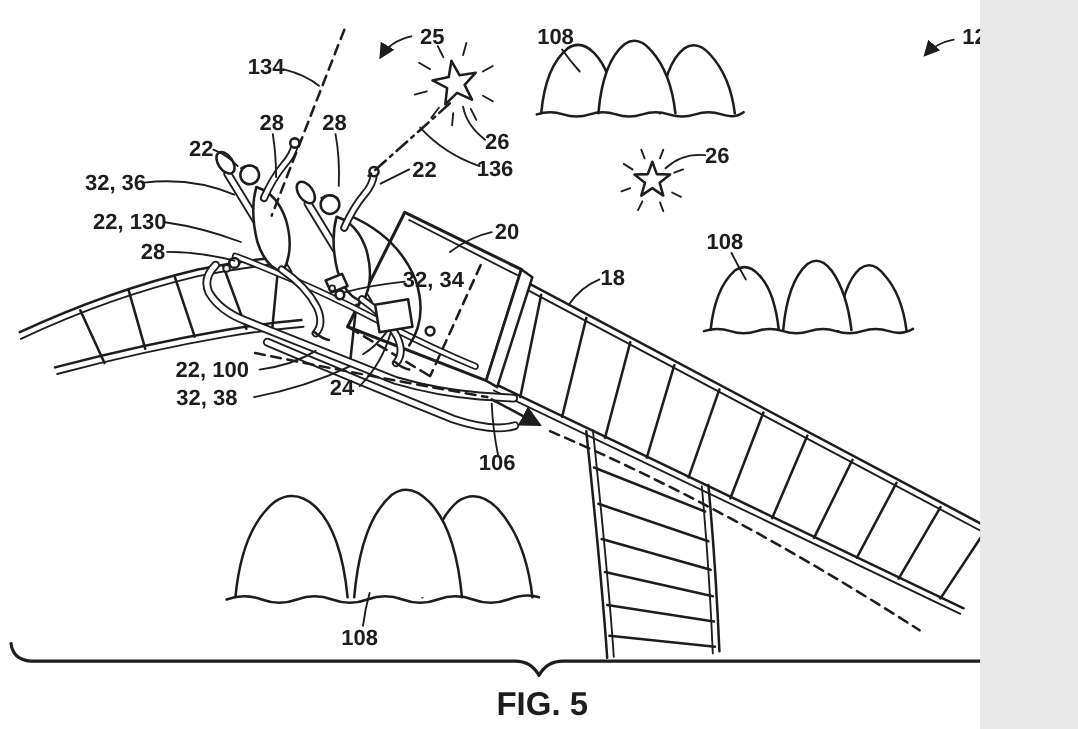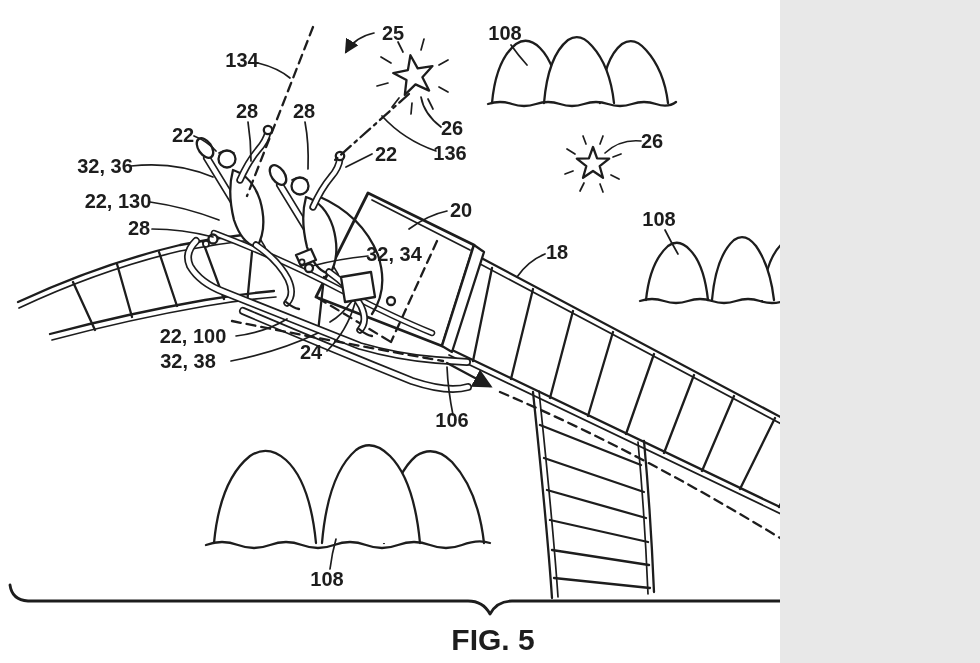--- a/index.html
+++ b/index.html
@@ -1,17 +1,17 @@
 <!DOCTYPE html>
 <html><head>
 <meta charset="utf-8">
 <style>
   html,body{margin:0;padding:0;background:#e8e8e8;}
   .page{
-    position:relative;width:780px;height:663px;background:#ffffff;
+    position:relative;width:891px;height:663px;background:#ffffff;
     font-family:"Liberation Sans",sans-serif;overflow:hidden;
   }
   svg{display:block;}
   .ink{stroke:#1d1d1d;fill:none;stroke-width:2.3;stroke-linecap:round;stroke-linejoin:round;}
   .thin{stroke-width:1.7;}
   .thick{stroke-width:2.8;}
   .wf{fill:#ffffff;}
   .dashed{stroke-dasharray:9 6;}
   .dashdot{stroke-dasharray:13 5 3 5;}
   .leader{stroke:#1d1d1d;fill:none;stroke-width:1.7;stroke-linecap:round;}

